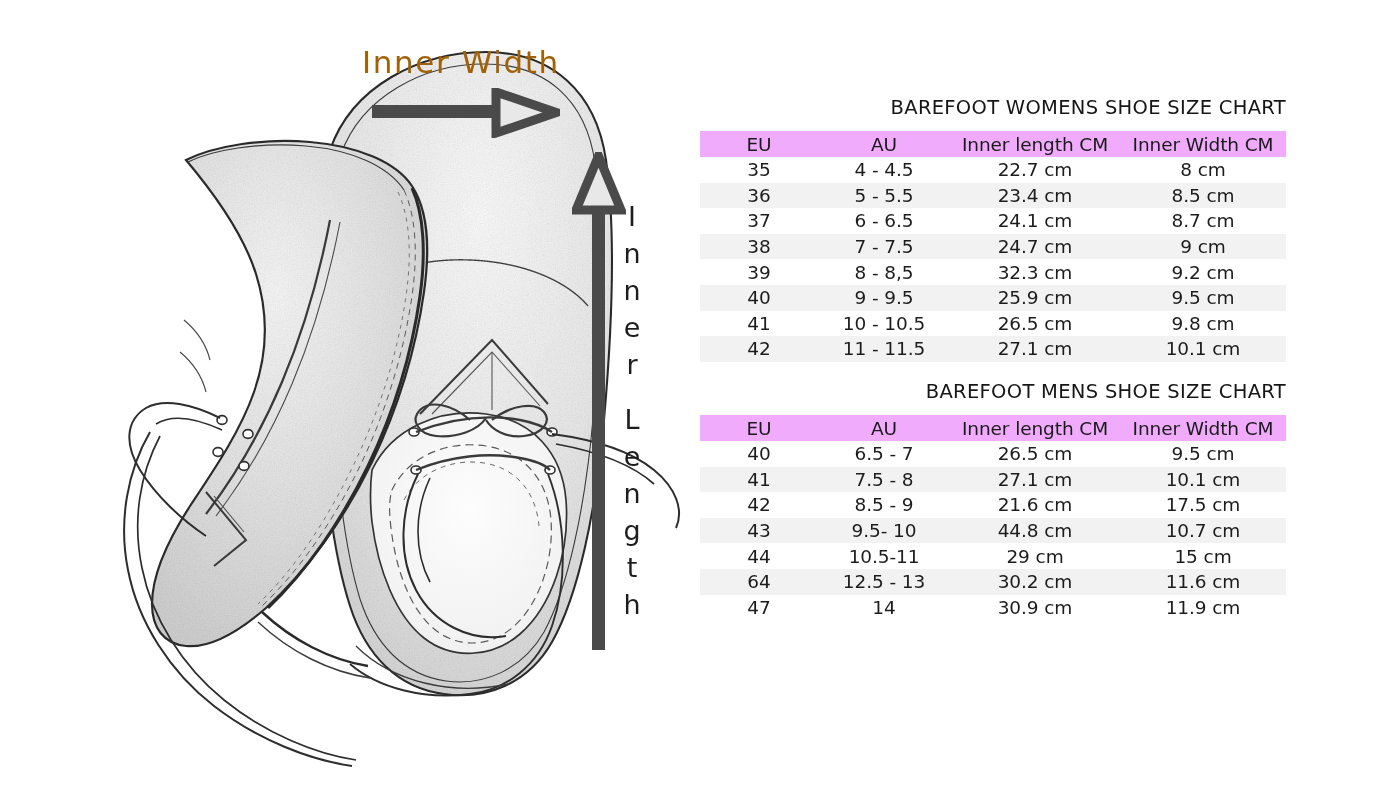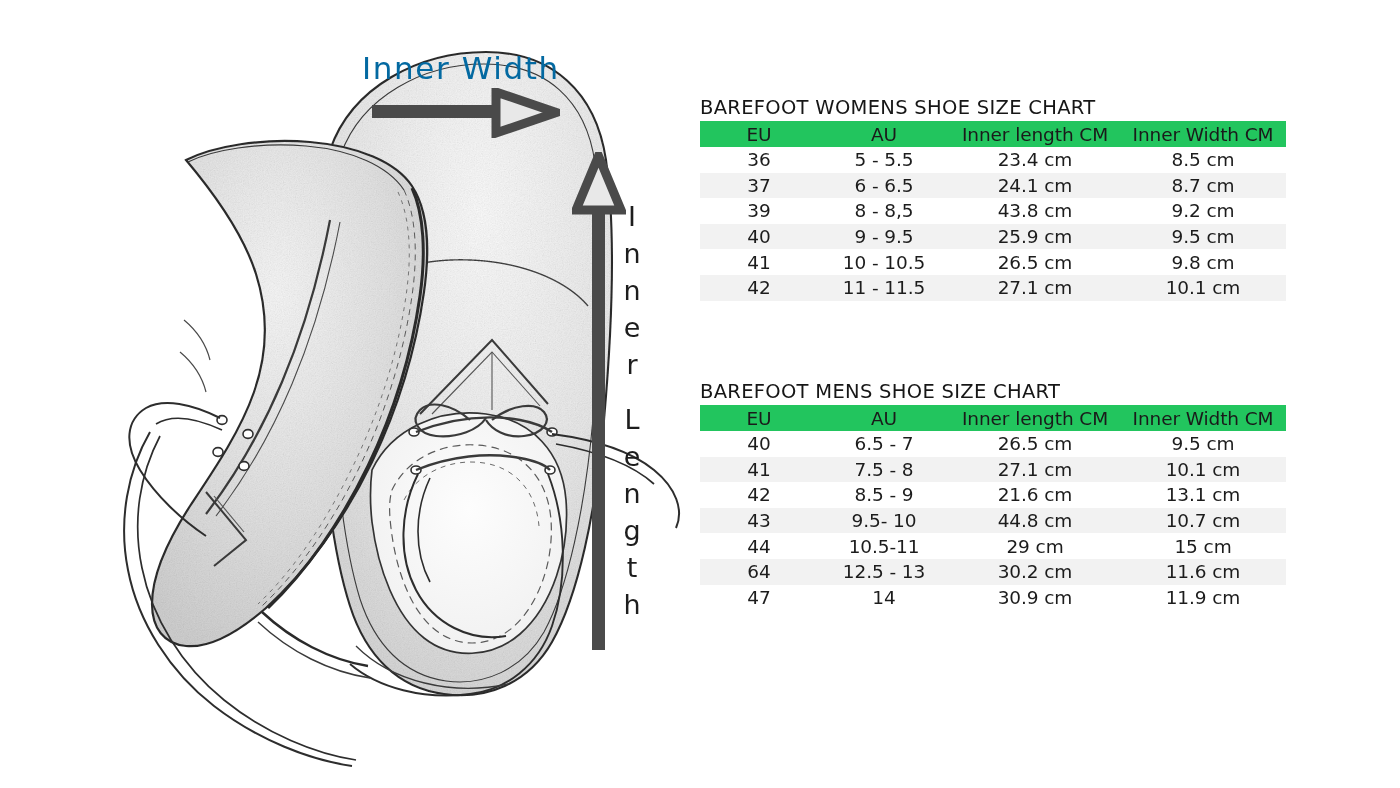--- a/index.html
+++ b/index.html
@@ -32,25 +32,25 @@
     left: 0;
     top: 0;
     width: 690px;
     height: 788px;
   }
 
   
   #inner-width-label {
     position: absolute;
     left: 362px;
-    top: 50px;
+    top: 44px;
     font-size: 31px;
     font-weight: 400;
     letter-spacing: 1.6px;
-    color: #0369a1;
+    color: #a16207;
     white-space: nowrap;
     font-family: "DejaVu Sans", sans-serif;
   }
 
   #inner-width-arrow {
     position: absolute;
     left: 370px;
     top: 88px;
     width: 190px;
     height: 50px;
@@ -97,44 +97,44 @@
 
   .size-chart-block {
     position: absolute;
     left: 0;
     width: 586px;
   }
   #womens-chart-block { top: 96px; }
   #mens-chart-block  { top: 380px; }
 
   .chart-title {
-    text-align: left;
+    text-align: right;
     font-size: 19.5px;
     font-weight: 400;
     letter-spacing: 0.3px;
     color: #161616;
     font-family: "DejaVu Sans", sans-serif;
-    padding-bottom: 2px;
+    padding-bottom: 12px;
     white-space: nowrap;
   }
 
   table.size-table {
     width: 586px;
     border-collapse: collapse;
     table-layout: fixed;
     font-family: "DejaVu Sans", sans-serif;
   }
 
   table.size-table col.col-eu    { width: 118px; }
   table.size-table col.col-au    { width: 132px; }
   table.size-table col.col-len   { width: 170px; }
   table.size-table col.col-wid   { width: 166px; }
 
   table.size-table thead th {
-    background: #22c55e;
+    background: #f0abfc;
     height: 26px;
     font-size: 18.5px;
     font-weight: 400;
     color: #1a1a1a;
     text-align: center;
     padding: 0;
     white-space: nowrap;
     letter-spacing: -0.1px;
   }
 
@@ -325,35 +325,47 @@
       <thead>
         <tr>
           <th>EU</th>
           <th>AU</th>
           <th>Inner length CM</th>
           <th>Inner Width CM</th>
         </tr>
       </thead>
       <tbody>
         <tr>
+          <td>35</td>
+          <td>4 - 4.5</td>
+          <td>22.7 cm</td>
+          <td>8 cm</td>
+        </tr>
+        <tr>
           <td>36</td>
           <td>5 - 5.5</td>
           <td>23.4 cm</td>
           <td>8.5 cm</td>
         </tr>
         <tr>
           <td>37</td>
           <td>6 - 6.5</td>
           <td>24.1 cm</td>
           <td>8.7 cm</td>
         </tr>
         <tr>
+          <td>38</td>
+          <td>7 - 7.5</td>
+          <td>24.7 cm</td>
+          <td>9 cm</td>
+        </tr>
+        <tr>
           <td>39</td>
           <td>8 - 8,5</td>
-          <td>43.8 cm</td>
+          <td>32.3 cm</td>
           <td>9.2 cm</td>
         </tr>
         <tr>
           <td>40</td>
           <td>9 - 9.5</td>
           <td>25.9 cm</td>
           <td>9.5 cm</td>
         </tr>
         <tr>
           <td>41</td>
@@ -398,21 +410,21 @@
         <tr>
           <td>41</td>
           <td>7.5 - 8</td>
           <td>27.1 cm</td>
           <td>10.1 cm</td>
         </tr>
         <tr>
           <td>42</td>
           <td>8.5 - 9</td>
           <td>21.6 cm</td>
-          <td>13.1 cm</td>
+          <td>17.5 cm</td>
         </tr>
         <tr>
           <td>43</td>
           <td>9.5- 10</td>
           <td>44.8 cm</td>
           <td>10.7 cm</td>
         </tr>
         <tr>
           <td>44</td>
           <td>10.5-11</td>

